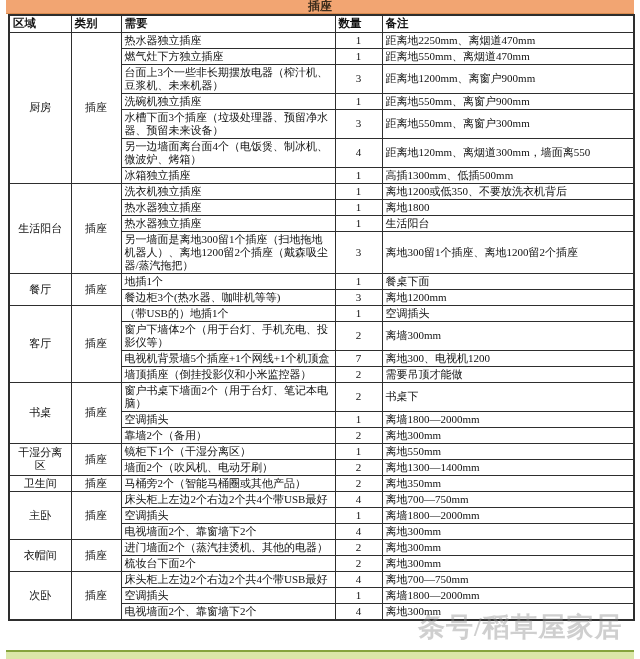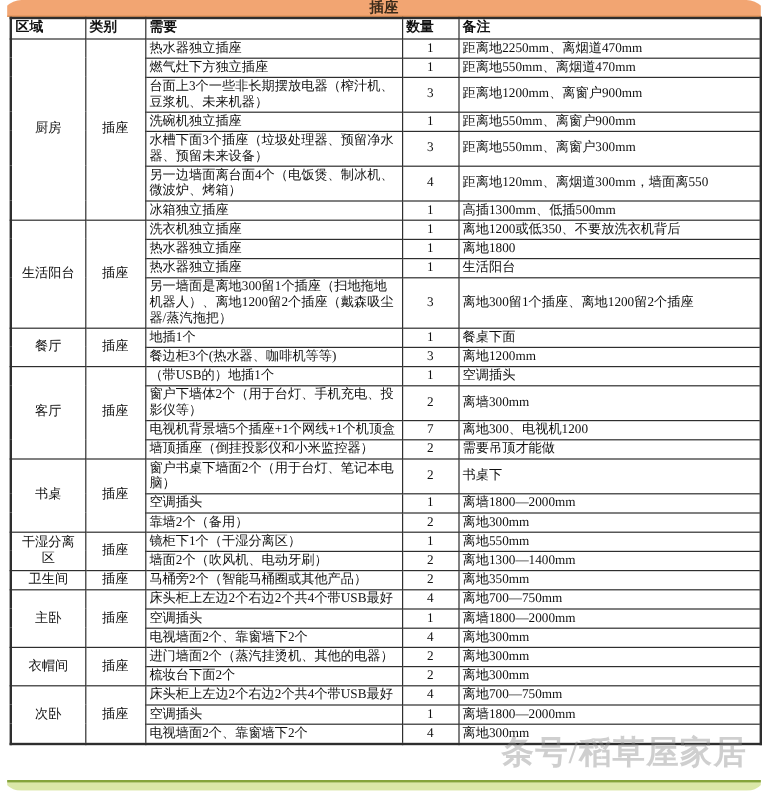--- a/index.html
+++ b/index.html
@@ -4,21 +4,20 @@
 <style>
   * { margin: 0; padding: 0; box-sizing: border-box; }
   html, body { background: #ffffff; }
   .page {
     position: relative;
     width: 640px;
     height: 659px;
     background: #ffffff;
     overflow: hidden;
     font-family: "Liberation Serif", "DejaVu Serif", serif;
-    border-radius: 18px;
   }
   .banner {
     position: absolute;
     left: 6px; top: 0;
     width: 628px; height: 14px;
     background: #F2A572;
     border-bottom: 1px solid #D98B4F;
     text-align: center;
     font-size: 12px;
     font-weight: bold;

